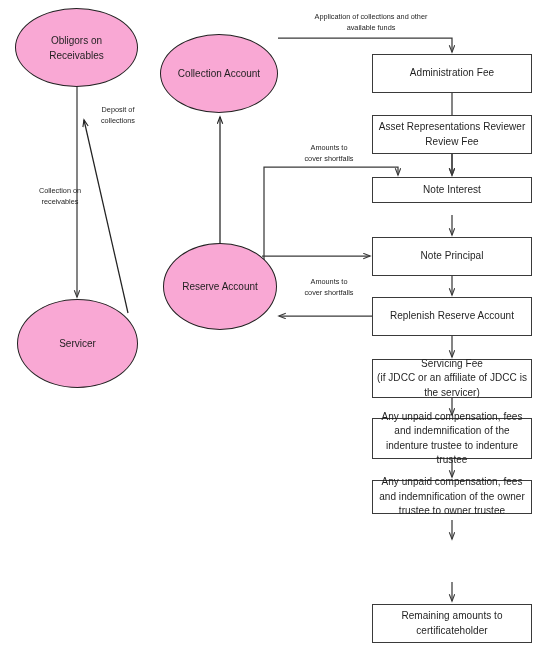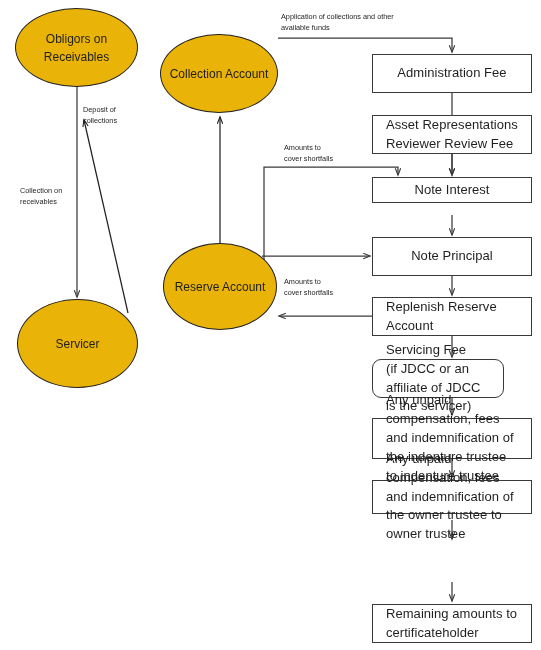--- a/index.html
+++ b/index.html
@@ -21,47 +21,48 @@
     pointer-events:none;
   }
   .node-box{
     position:absolute;
     box-sizing:border-box;
     border:1.6px solid #3a3a3a;
     background:#ffffff;
     display:flex;
     align-items:center;
     justify-content:center;
-    font-size:13px;
+    text-align:center;
+    font-size:10px;
     line-height:1.45;
     letter-spacing:.05px;
-    padding:2px 13px;
+    padding:2px 3px;
     color:#1f1f1f;
   }
   .node-ellipse{
     position:absolute;
     box-sizing:border-box;
     border:1.3px solid #222222;
     border-radius:50%;
-    background:#eab308;
+    background:#f9a8d4;
     display:flex;
     align-items:center;
     justify-content:center;
     text-align:center;
-    font-size:12px;
+    font-size:10px;
     line-height:1.5;
     color:#1f1f1f;
   }
   .edge-label{
     position:absolute;
     font-size:7.3px;
     line-height:1.5;
     color:#1f1f1f;
     white-space:pre-line;
-    text-align:left;
+    text-align:center;
   }
 </style>
 </head>
 <body>
 
 <div id="canvas">
 
   <svg id="wires" viewBox="0 0 541 650" xmlns="http://www.w3.org/2000/svg">
     <defs>
       <marker id="ah" markerWidth="9" markerHeight="9" refX="7.4" refY="3.1" orient="auto" markerUnits="userSpaceOnUse">
@@ -130,21 +131,21 @@
   </div>
 
   <div class="node-box" style="left:372px; top:237px; width:160px; height:39px;">
     <span style="white-space:pre-line;">Note Principal</span>
   </div>
 
   <div class="node-box" style="left:372px; top:297px; width:160px; height:39px;">
     <span style="white-space:pre-line;">Replenish Reserve Account</span>
   </div>
 
-  <div class="node-box" style="left:372px; top:359px; width:132px; height:39px;border-radius:9px;">
+  <div class="node-box" style="left:372px; top:359px; width:160px; height:39px;">
     <span style="white-space:pre-line;">Servicing Fee
 (if JDCC or an affiliate of JDCC is the servicer)</span>
   </div>
 
   <div class="node-box" style="left:372px; top:418px; width:160px; height:41px;">
     <span style="white-space:pre-line;">Any unpaid compensation, fees and indemnification of the indenture trustee to indenture trustee</span>
   </div>
 
   <div class="node-box" style="left:372px; top:480px; width:160px; height:34px;">
     <span style="white-space:pre-line;">Any unpaid compensation, fees and indemnification of the owner trustee to owner trustee</span>

